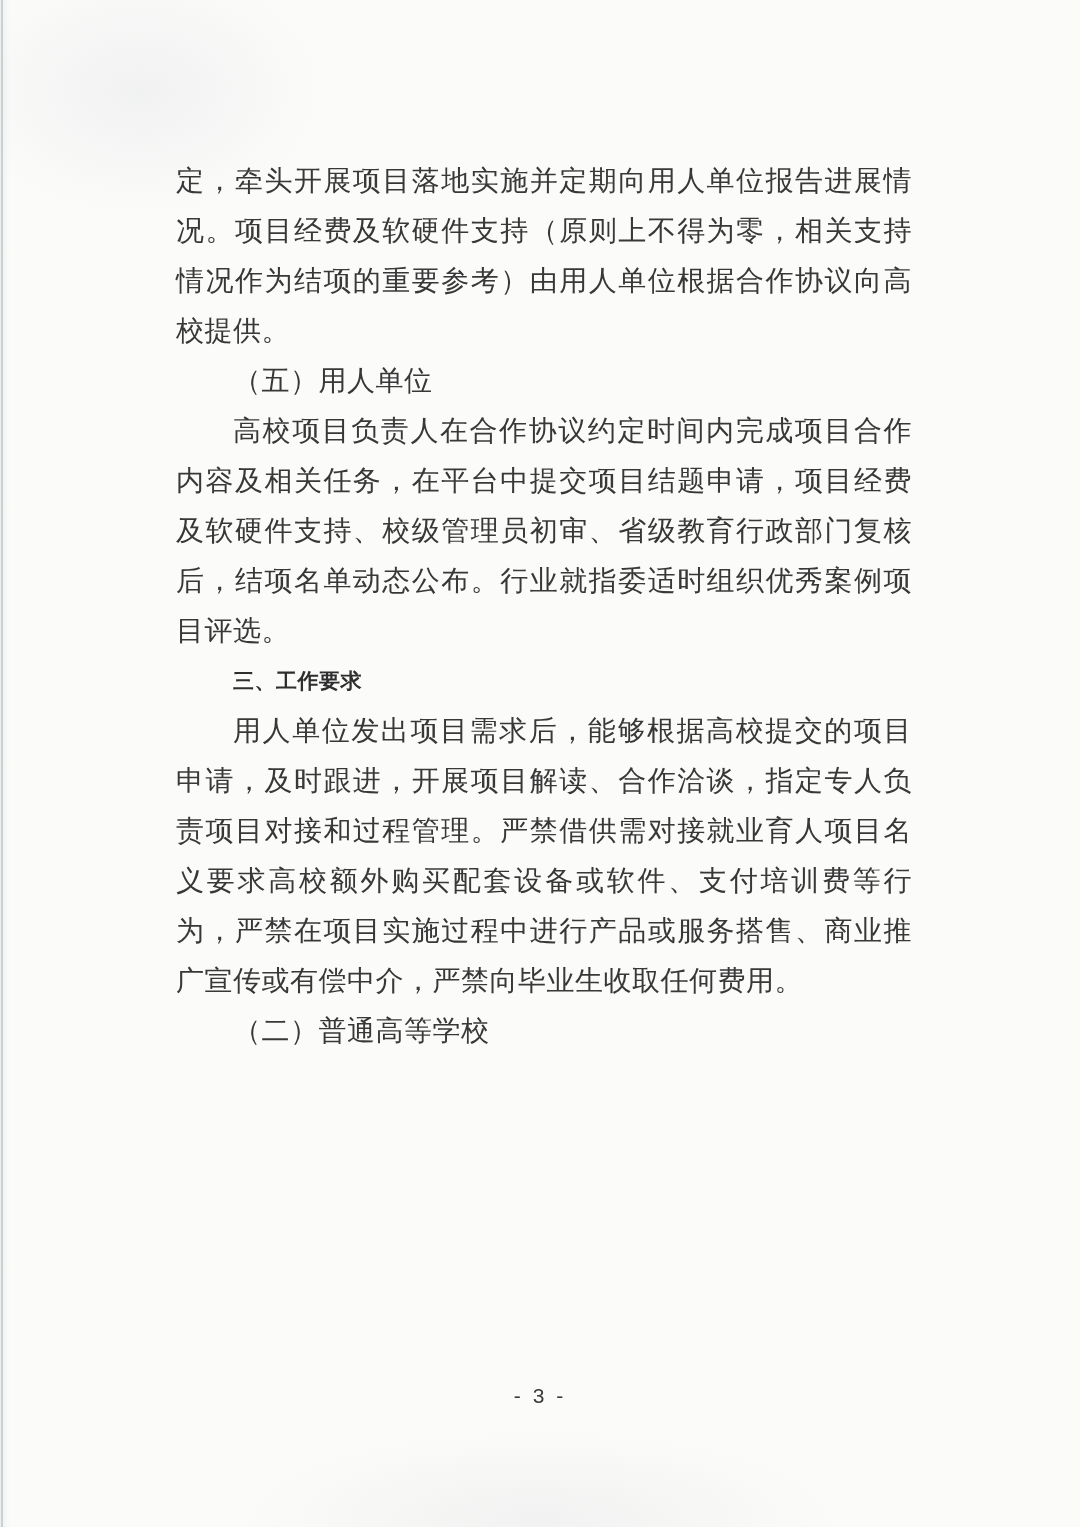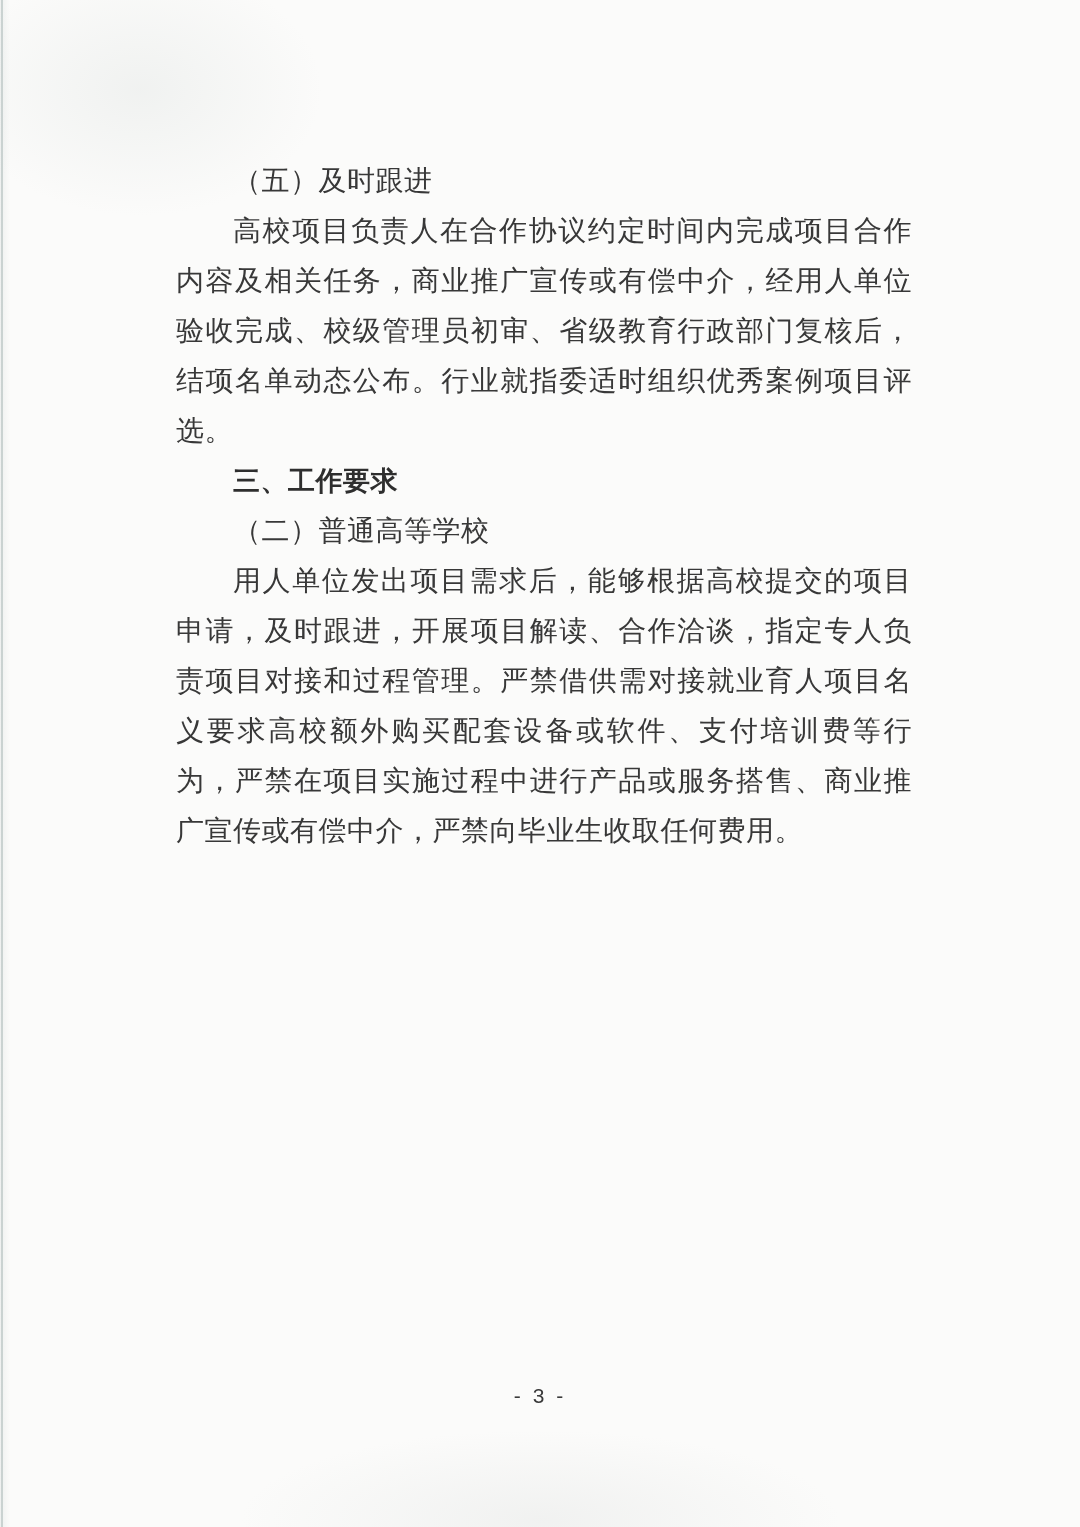--- a/index.html
+++ b/index.html
@@ -44,21 +44,21 @@
     letter-spacing: 0.5px;
     word-break: break-all;
   }
   .content p.continuation {
     text-indent: 0;
   }
   .content p.heading-bold {
     font-family: "Liberation Sans", "DejaVu Sans", sans-serif;
     font-weight: bold;
     color: #2e2e2e;
-    font-size: 27px;
+    font-size: 21px;
   }
   .footer {
     position: absolute;
     top: 1384px;
     left: 0;
     width: 100%;
     text-align: center;
     font-family: "Liberation Sans", "DejaVu Sans", sans-serif;
     font-size: 21px;
     color: #3a3a3a;
@@ -66,30 +66,31 @@
   }
 </style>
 </head>
 <body>
 
 <div class="page">
 
   <div class="scan-edge"></div>
 
   <div class="content">
+    <p class="continuation">定，牵头开展项目落地实施并定期向用人单位报告进展情况。项目经费及软硬件支持（原则上不得为零，相关支持情况作为结项的重要参考）由用人单位根据合作协议向高校提供。</p>
 
-    <p>（五）及时跟进</p>
+    <p>（五）用人单位</p>
 
-    <p>高校项目负责人在合作协议约定时间内完成项目合作内容及相关任务，商业推广宣传或有偿中介，经用人单位验收完成、校级管理员初审、省级教育行政部门复核后，结项名单动态公布。行业就指委适时组织优秀案例项目评选。</p>
+    <p>高校项目负责人在合作协议约定时间内完成项目合作内容及相关任务，在平台中提交项目结题申请，项目经费及软硬件支持、校级管理员初审、省级教育行政部门复核后，结项名单动态公布。行业就指委适时组织优秀案例项目评选。</p>
 
 
     <p class="heading-bold">三、工作要求</p>
 
 
+    <p>用人单位发出项目需求后，能够根据高校提交的项目申请，及时跟进，开展项目解读、合作洽谈，指定专人负责项目对接和过程管理。严禁借供需对接就业育人项目名义要求高校额外购买配套设备或软件、支付培训费等行为，严禁在项目实施过程中进行产品或服务搭售、商业推广宣传或有偿中介，严禁向毕业生收取任何费用。</p>
+
     <p>（二）普通高等学校</p>
-
-    <p>用人单位发出项目需求后，能够根据高校提交的项目申请，及时跟进，开展项目解读、合作洽谈，指定专人负责项目对接和过程管理。严禁借供需对接就业育人项目名义要求高校额外购买配套设备或软件、支付培训费等行为，严禁在项目实施过程中进行产品或服务搭售、商业推广宣传或有偿中介，严禁向毕业生收取任何费用。</p>
 
   </div>
 
   <div class="footer">- 3 -</div>
 
 </div>
 
 </body></html>

